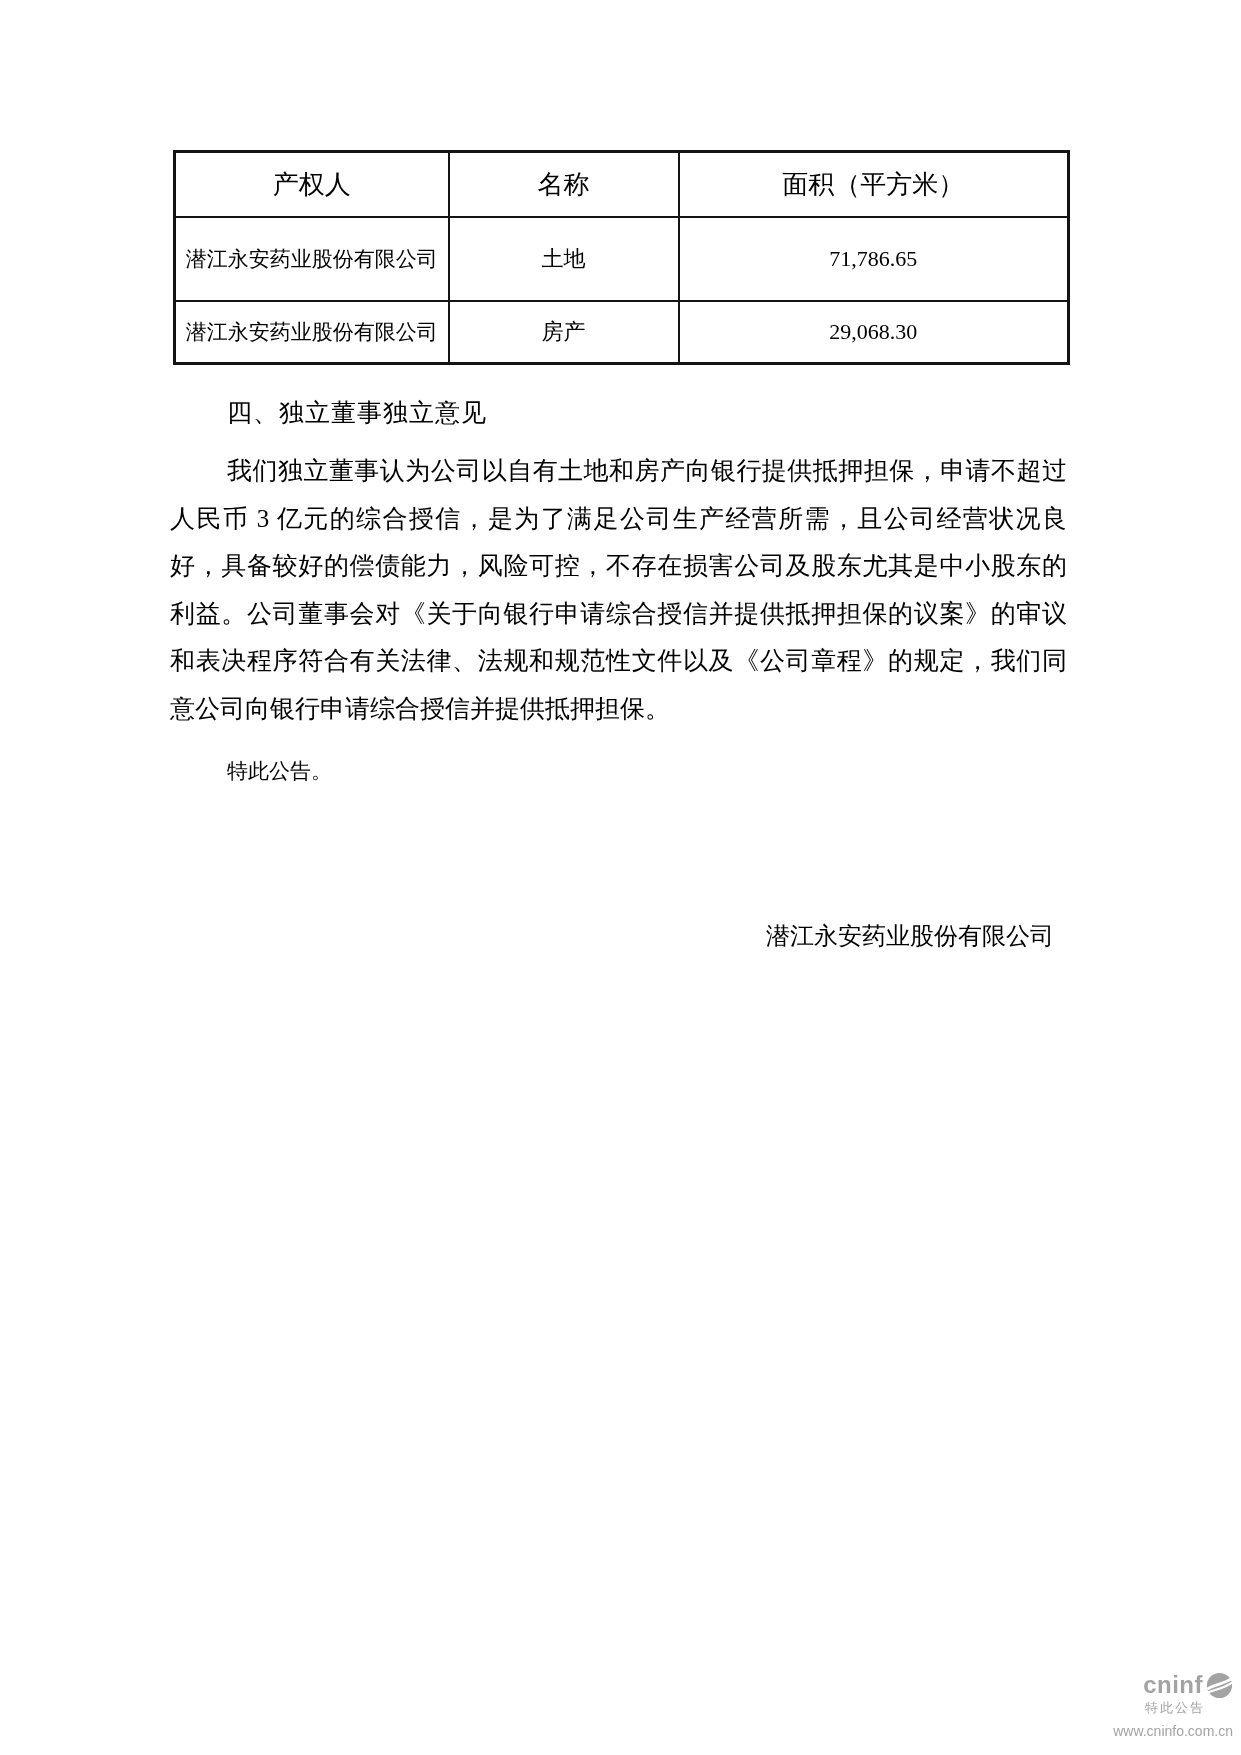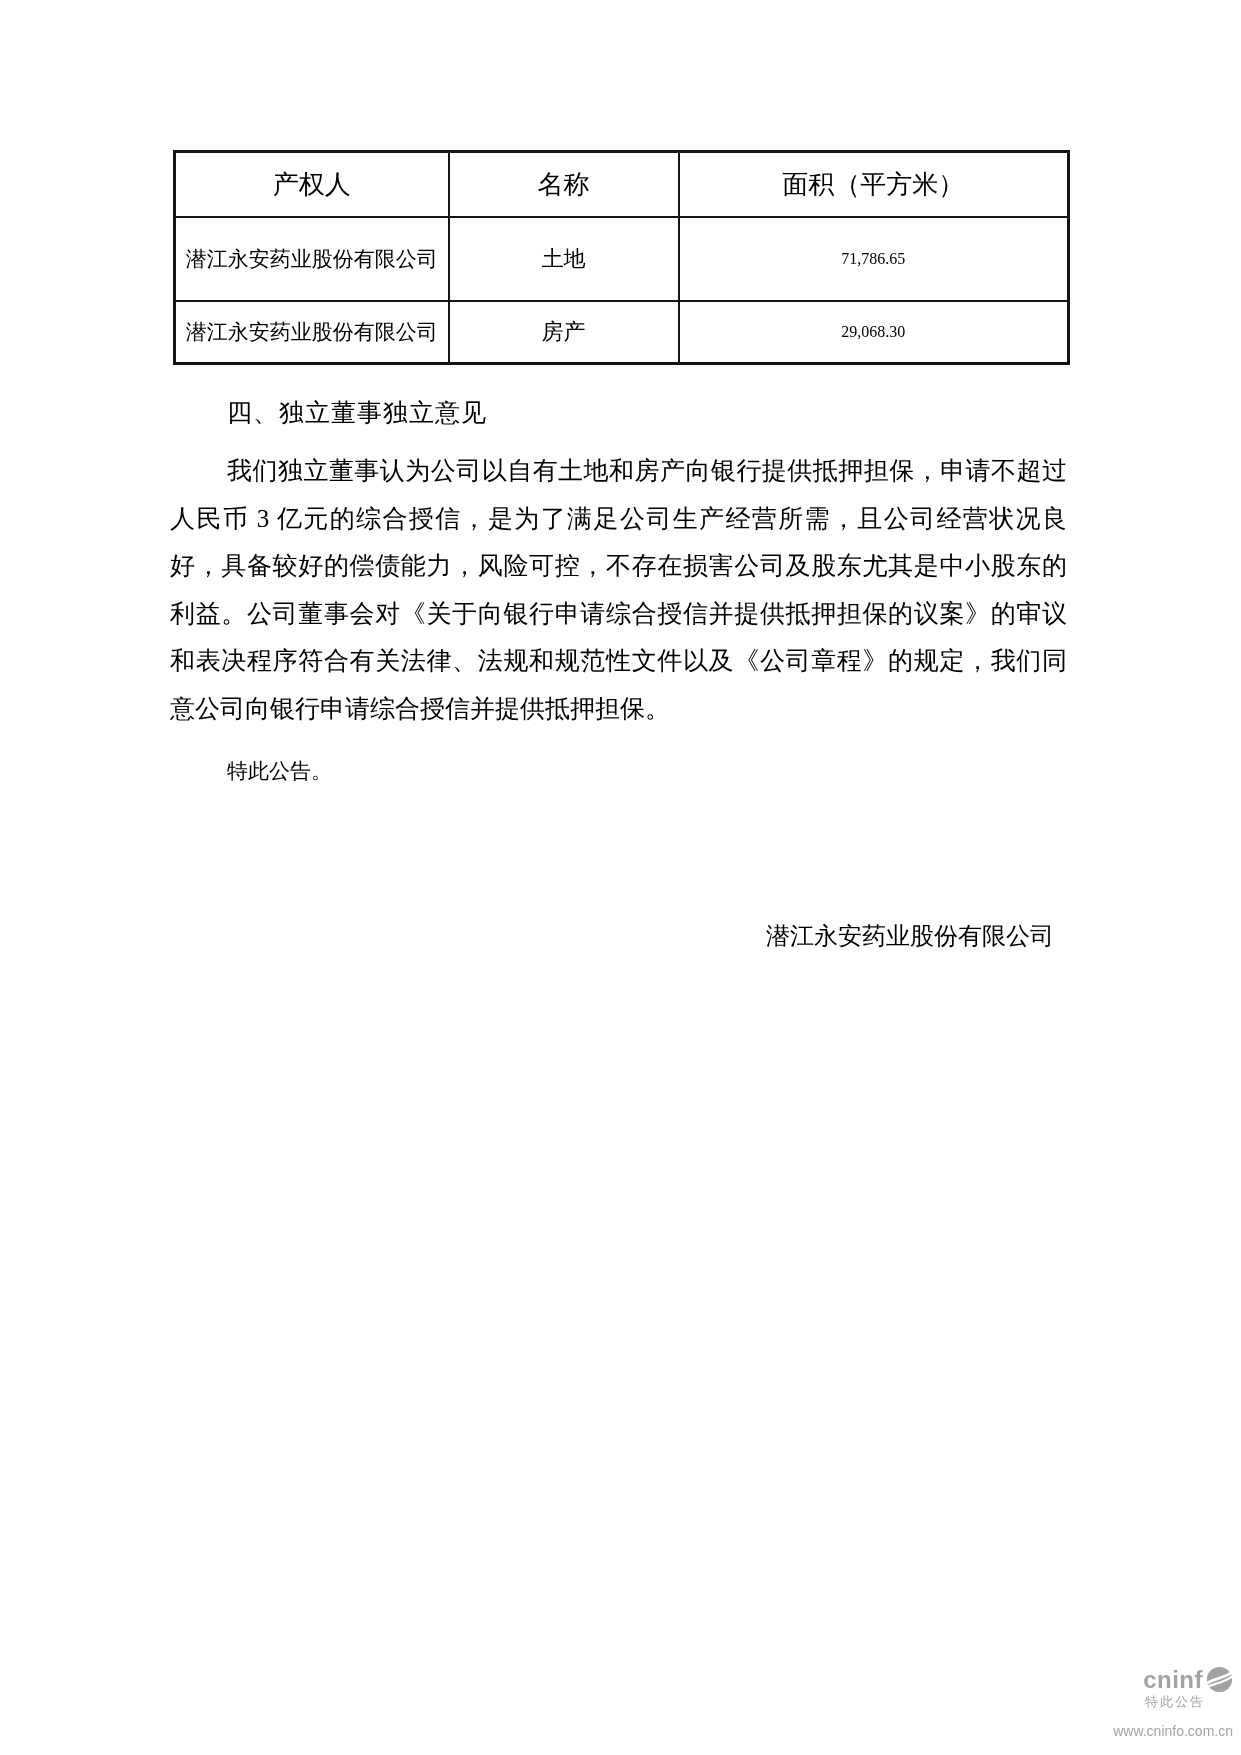--- a/index.html
+++ b/index.html
@@ -28,21 +28,21 @@
     text-align: center;
     vertical-align: middle;
     padding: 0;
     font-weight: normal;
   }
   table.assets th { height: 63px; font-size: 26px; }
   tr.row-1 td { height: 82px; }
   tr.row-2 td { height: 60px; }
   td.cell-owner { font-size: 21px; }
   td.cell-kind  { font-size: 22px; }
-  td.cell-area  { font-size: 16px; }
+  td.cell-area  { font-size: 22px; }
   col.c1 { width: 274px; }
   col.c2 { width: 230px; }
   col.c3 { width: 390px; }
 
   
   .section-heading {
     position: absolute;
     left: 227px;
     top: 396px;
     font-size: 25px;
@@ -85,32 +85,32 @@
     position: absolute;
     right: 8px;
     bottom: 16px;
     text-align: right;
     color: #a3a3a3;
     font-family: "Liberation Sans", "DejaVu Sans", sans-serif;
     line-height: 1.1;
   }
   .wm-top {
     display: flex;
-    align-items: center;
+    align-items: flex-start;
     justify-content: flex-end;
     gap: 3px;
   }
   .wm-cninf {
     font-size: 24px;
     font-weight: bold;
     letter-spacing: 0.5px;
   }
   .wm-swirl svg { width: 27px; height: 27px; display: block; }
   .wm-cn  { font-size: 13px; letter-spacing: 2px; margin: 2px 28px 0 0; }
-  .wm-url { font-size: 14px; margin-top: 14px; }
+  .wm-url { font-size: 14px; margin-top: 8px; }
 </style>
 </head>
 <body>
 
 <div class="page">
 
   <table class="assets">
     <colgroup>
         <col class="c1">
         <col class="c2">

